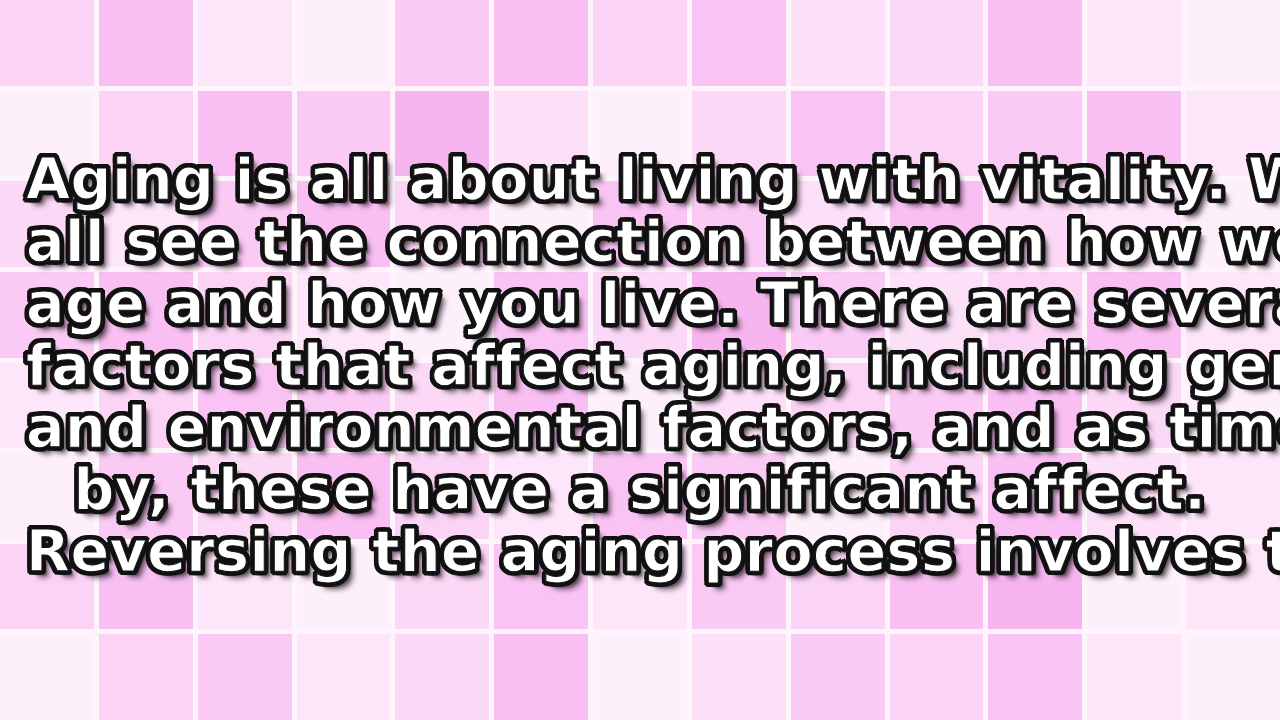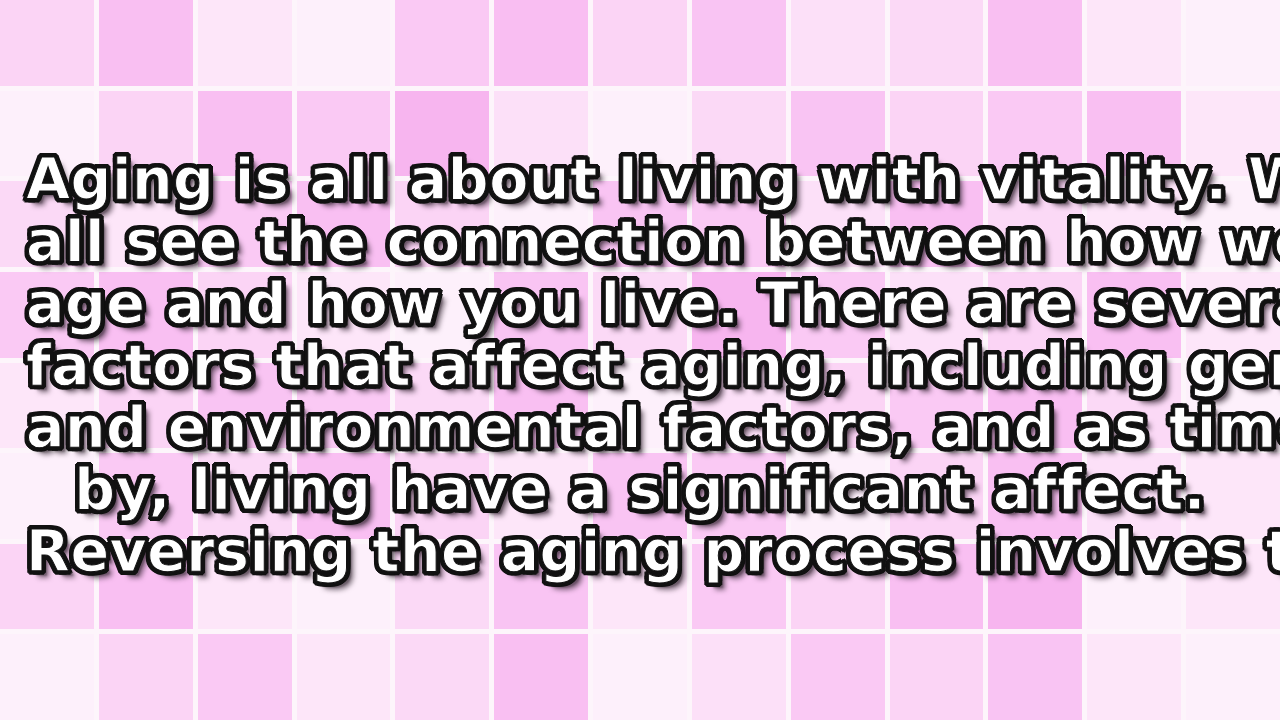--- a/index.html
+++ b/index.html
@@ -192,17 +192,17 @@
       <div class="tile" style="background: rgb(253, 230, 249);"></div>
       <div class="tile" style="background: rgb(253, 240, 251);"></div>
     </div>
 
   <div id="caption-block">
     <span class="caption-line">Aging is all about living with vitality. We</span>
     <span class="caption-line">all see the connection between how well you</span>
     <span class="caption-line">age and how you live. There are several</span>
     <span class="caption-line">factors that affect aging, including genes</span>
     <span class="caption-line">and environmental factors, and as time goes</span>
-    <span class="caption-line">by, living have a significant affect.</span>
+    <span class="caption-line">by, these have a significant affect.</span>
     <span class="caption-line">Reversing the aging process involves the</span>
   </div>
 
 </div>
 
 </body></html>

